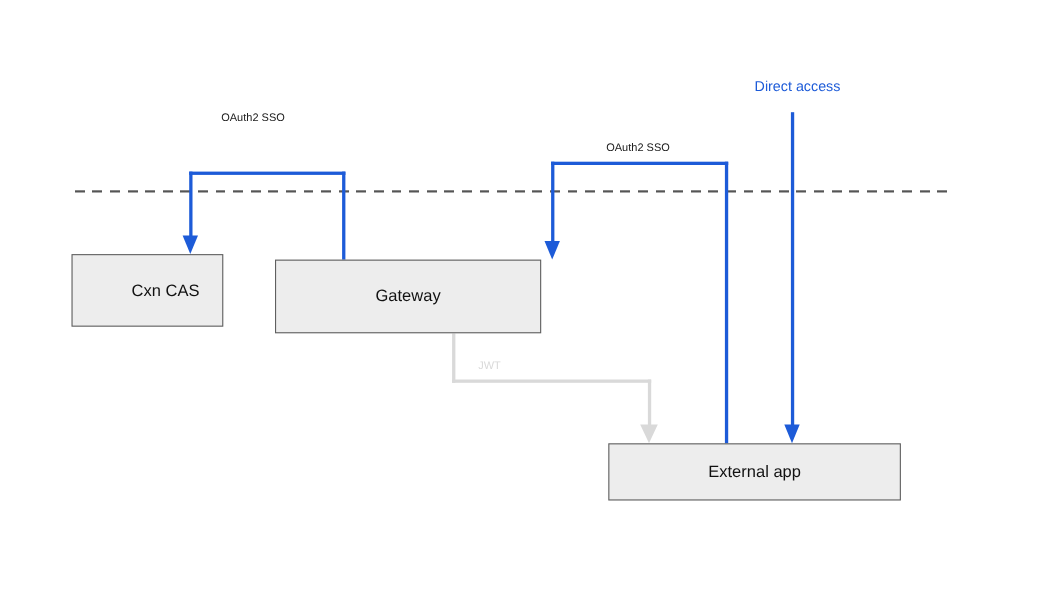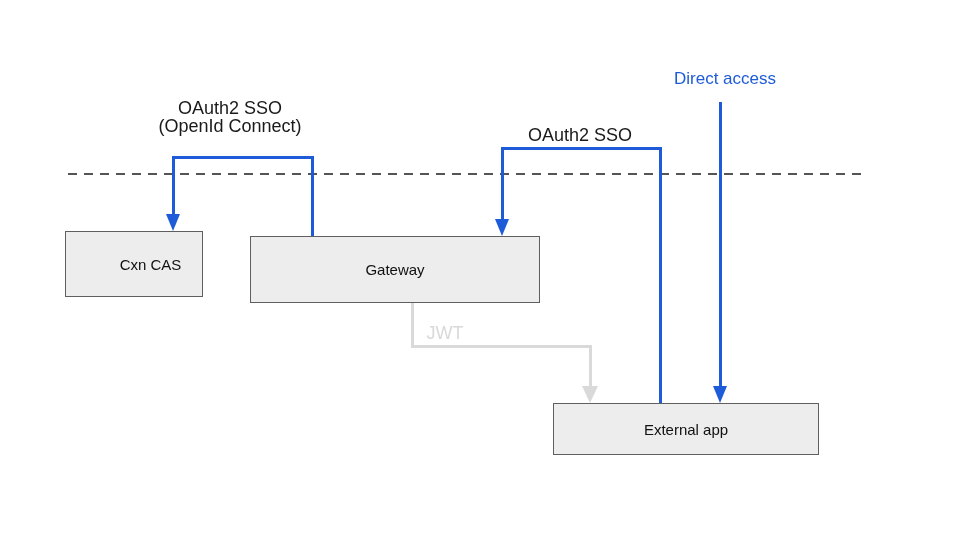--- a/index.html
+++ b/index.html
@@ -48,26 +48,26 @@
     align-items: center;
     justify-content: center;
     font-size: 15px;
     color: #111111;
     box-sizing: border-box;
   }
   
   .lbl {
     position: absolute;
     text-align: center;
-    font-size: 18px;
+    font-size: 10px;
     line-height: 18px;
     color: #1a1a1a;
     white-space: nowrap;
   }
-  .lbl.blue { color: var(--blue); font-size: 17px; }
+  .lbl.blue { color: var(--blue); font-size: 13px; }
   .lbl.gray { color: var(--gray-line); }
 </style>
 </head>
 <body>
 
 <div class="canvas">
 
   <div class="dashed-line" style="left:68px; top:173px; width:798px;"></div>
 
   <div class="seg blue" style="left:172px; top:156px; width:142px; height:3px;"></div>
@@ -84,28 +84,27 @@
   <div class="arrow-down" style="left:713px; top:386px;"></div>
 
   <div class="seg gray" style="left:411px; top:303px; width:3px; height:45px;"></div>
   <div class="seg gray" style="left:411px; top:345px; width:181px; height:3px;"></div>
   <div class="seg gray" style="left:589px; top:345px; width:3px; height:42px;"></div>
   <div class="arrow-down gray" style="left:582px; top:386px;"></div>
 
   <div class="node" style="left:65px; top:231px; width:138px; height:66px;padding-left:33px;">
     <span>Cxn CAS</span>
   </div>
-  <div class="node" style="left:250px; top:236px; width:290px; height:67px;">
+  <div class="node" style="left:250px; top:236px; width:242px; height:67px;">
     <span>Gateway</span>
   </div>
   <div class="node" style="left:553px; top:403px; width:266px; height:52px;">
     <span>External app</span>
   </div>
 
   <div class="lbl" style="left:130px; top:99px; width:200px;">
     <div>OAuth2 SSO</div>
-    <div>(OpenId Connect)</div>
   </div>
   <div class="lbl" style="left:505px; top:126px; width:150px;">OAuth2 SSO</div>
   <div class="lbl blue" style="left:660px; top:70px; width:130px;">Direct access</div>
   <div class="lbl gray" style="left:415px; top:324px; width:60px;">JWT</div>
 
 </div>
 
 </body></html>

